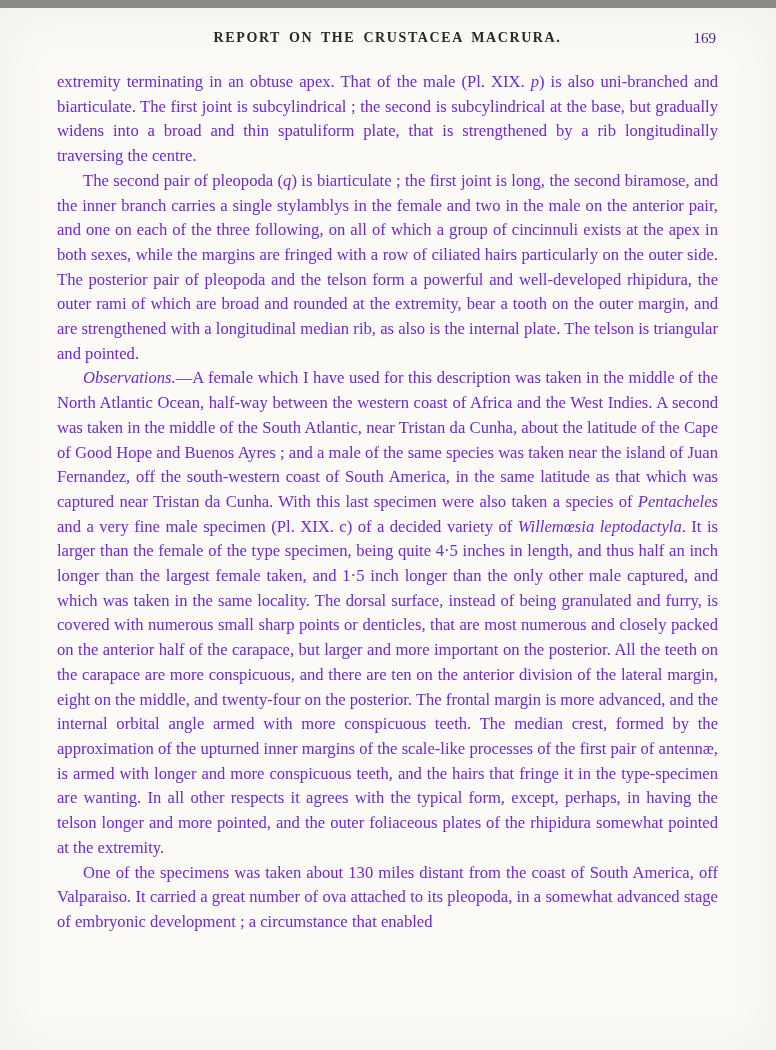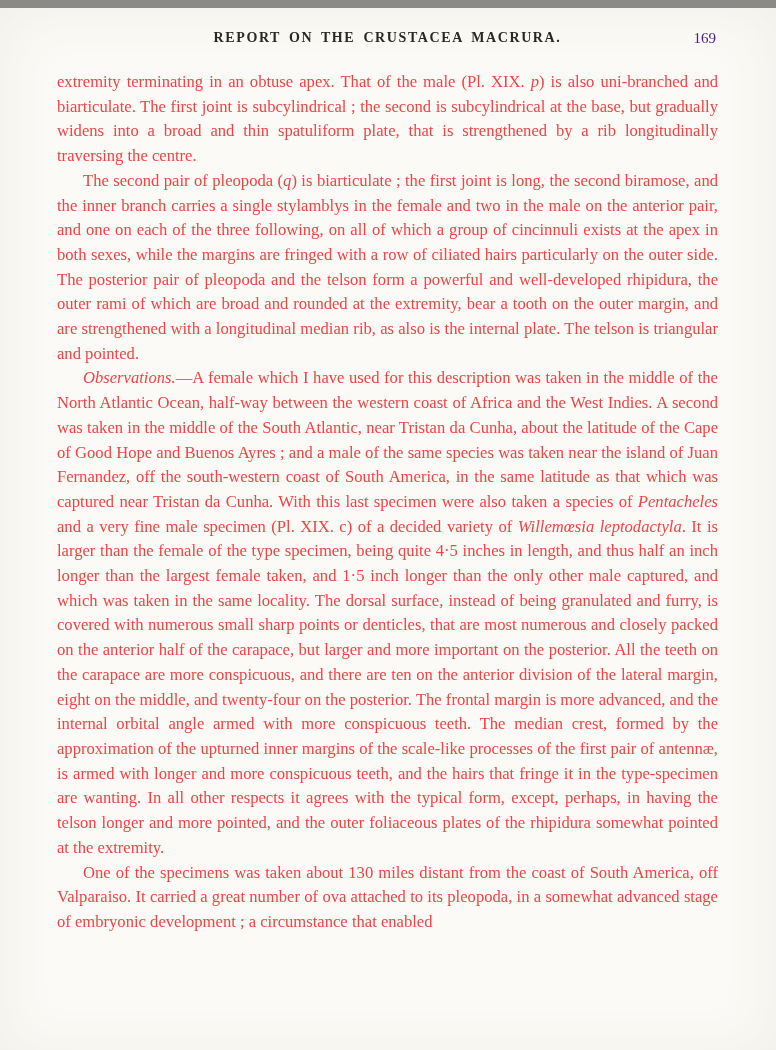--- a/index.html
+++ b/index.html
@@ -40,21 +40,21 @@
     position: absolute;
     right: 2px;
     top: 0;
     font-size: 15px;
     color: #4c1d95;
   }
   .page-body {
     font-size: 16.6px;
     line-height: 24.7px;
     text-align: justify;
-    color: #ef4444;
+    color: #6d28d9;
   }
   .page-body p {
     margin: 0;
   }
   .page-body p.indent {
     text-indent: 26px;
   }
   .page-body i {
     font-style: italic;
   }

